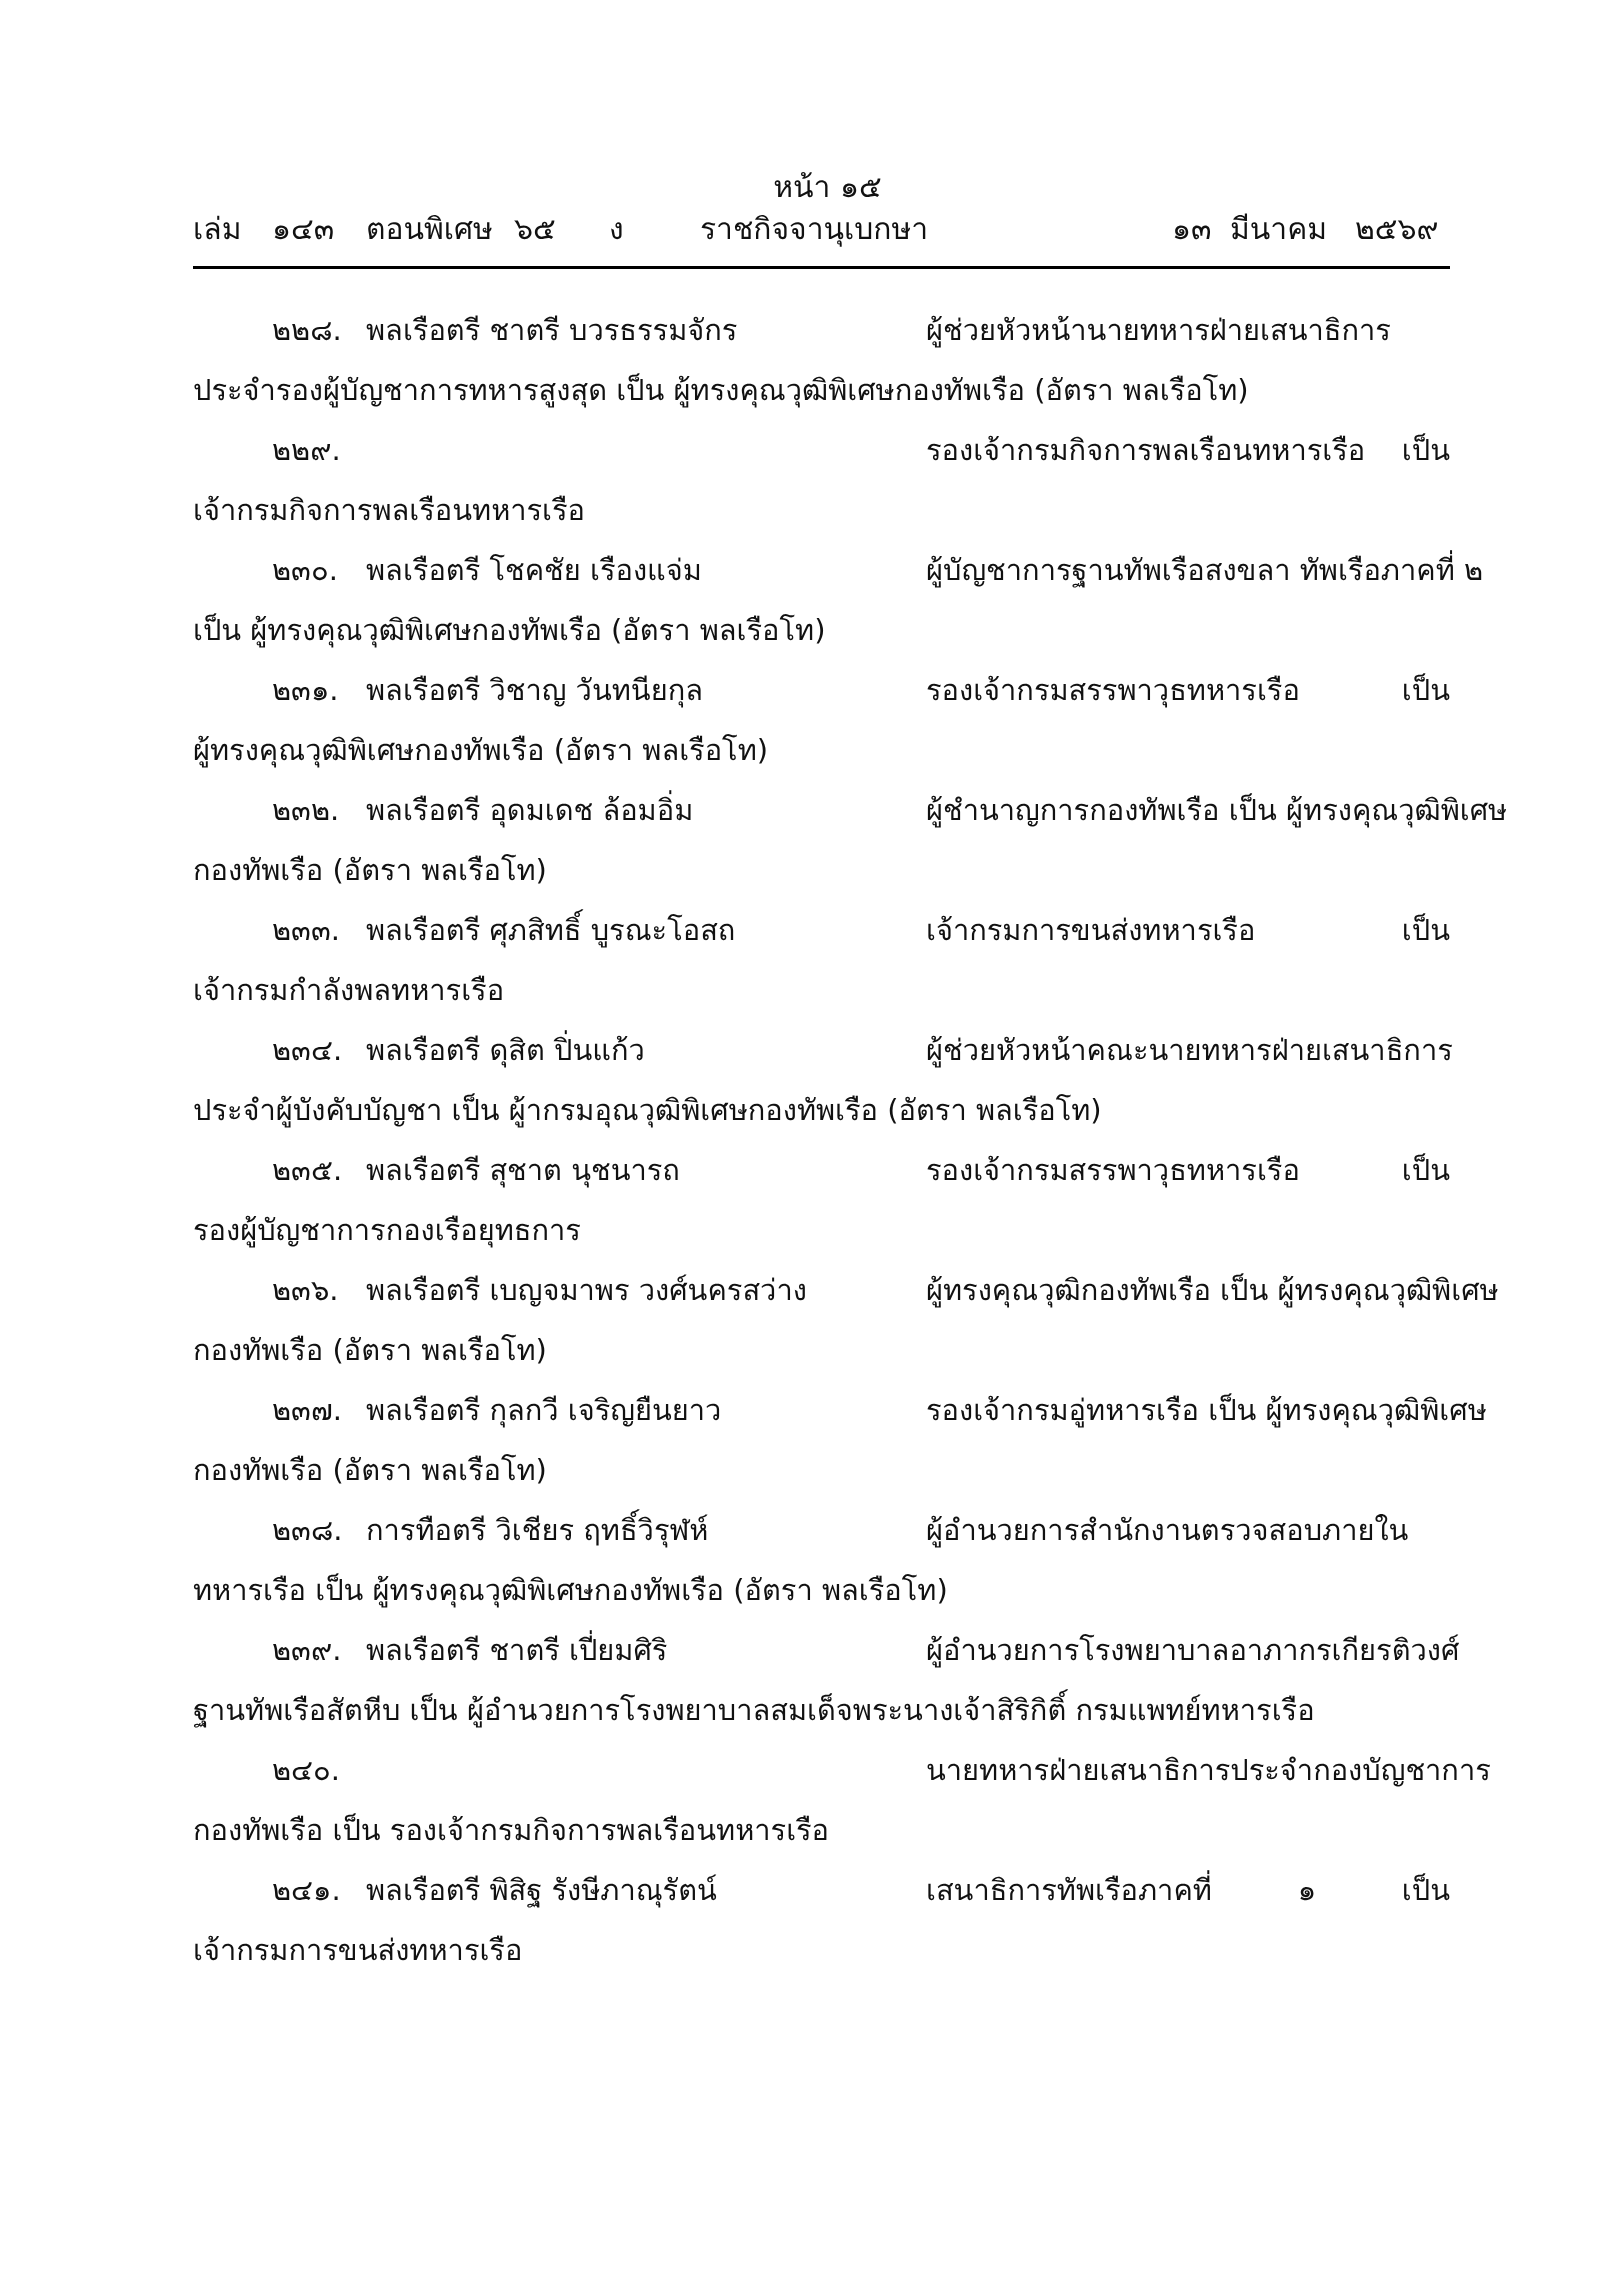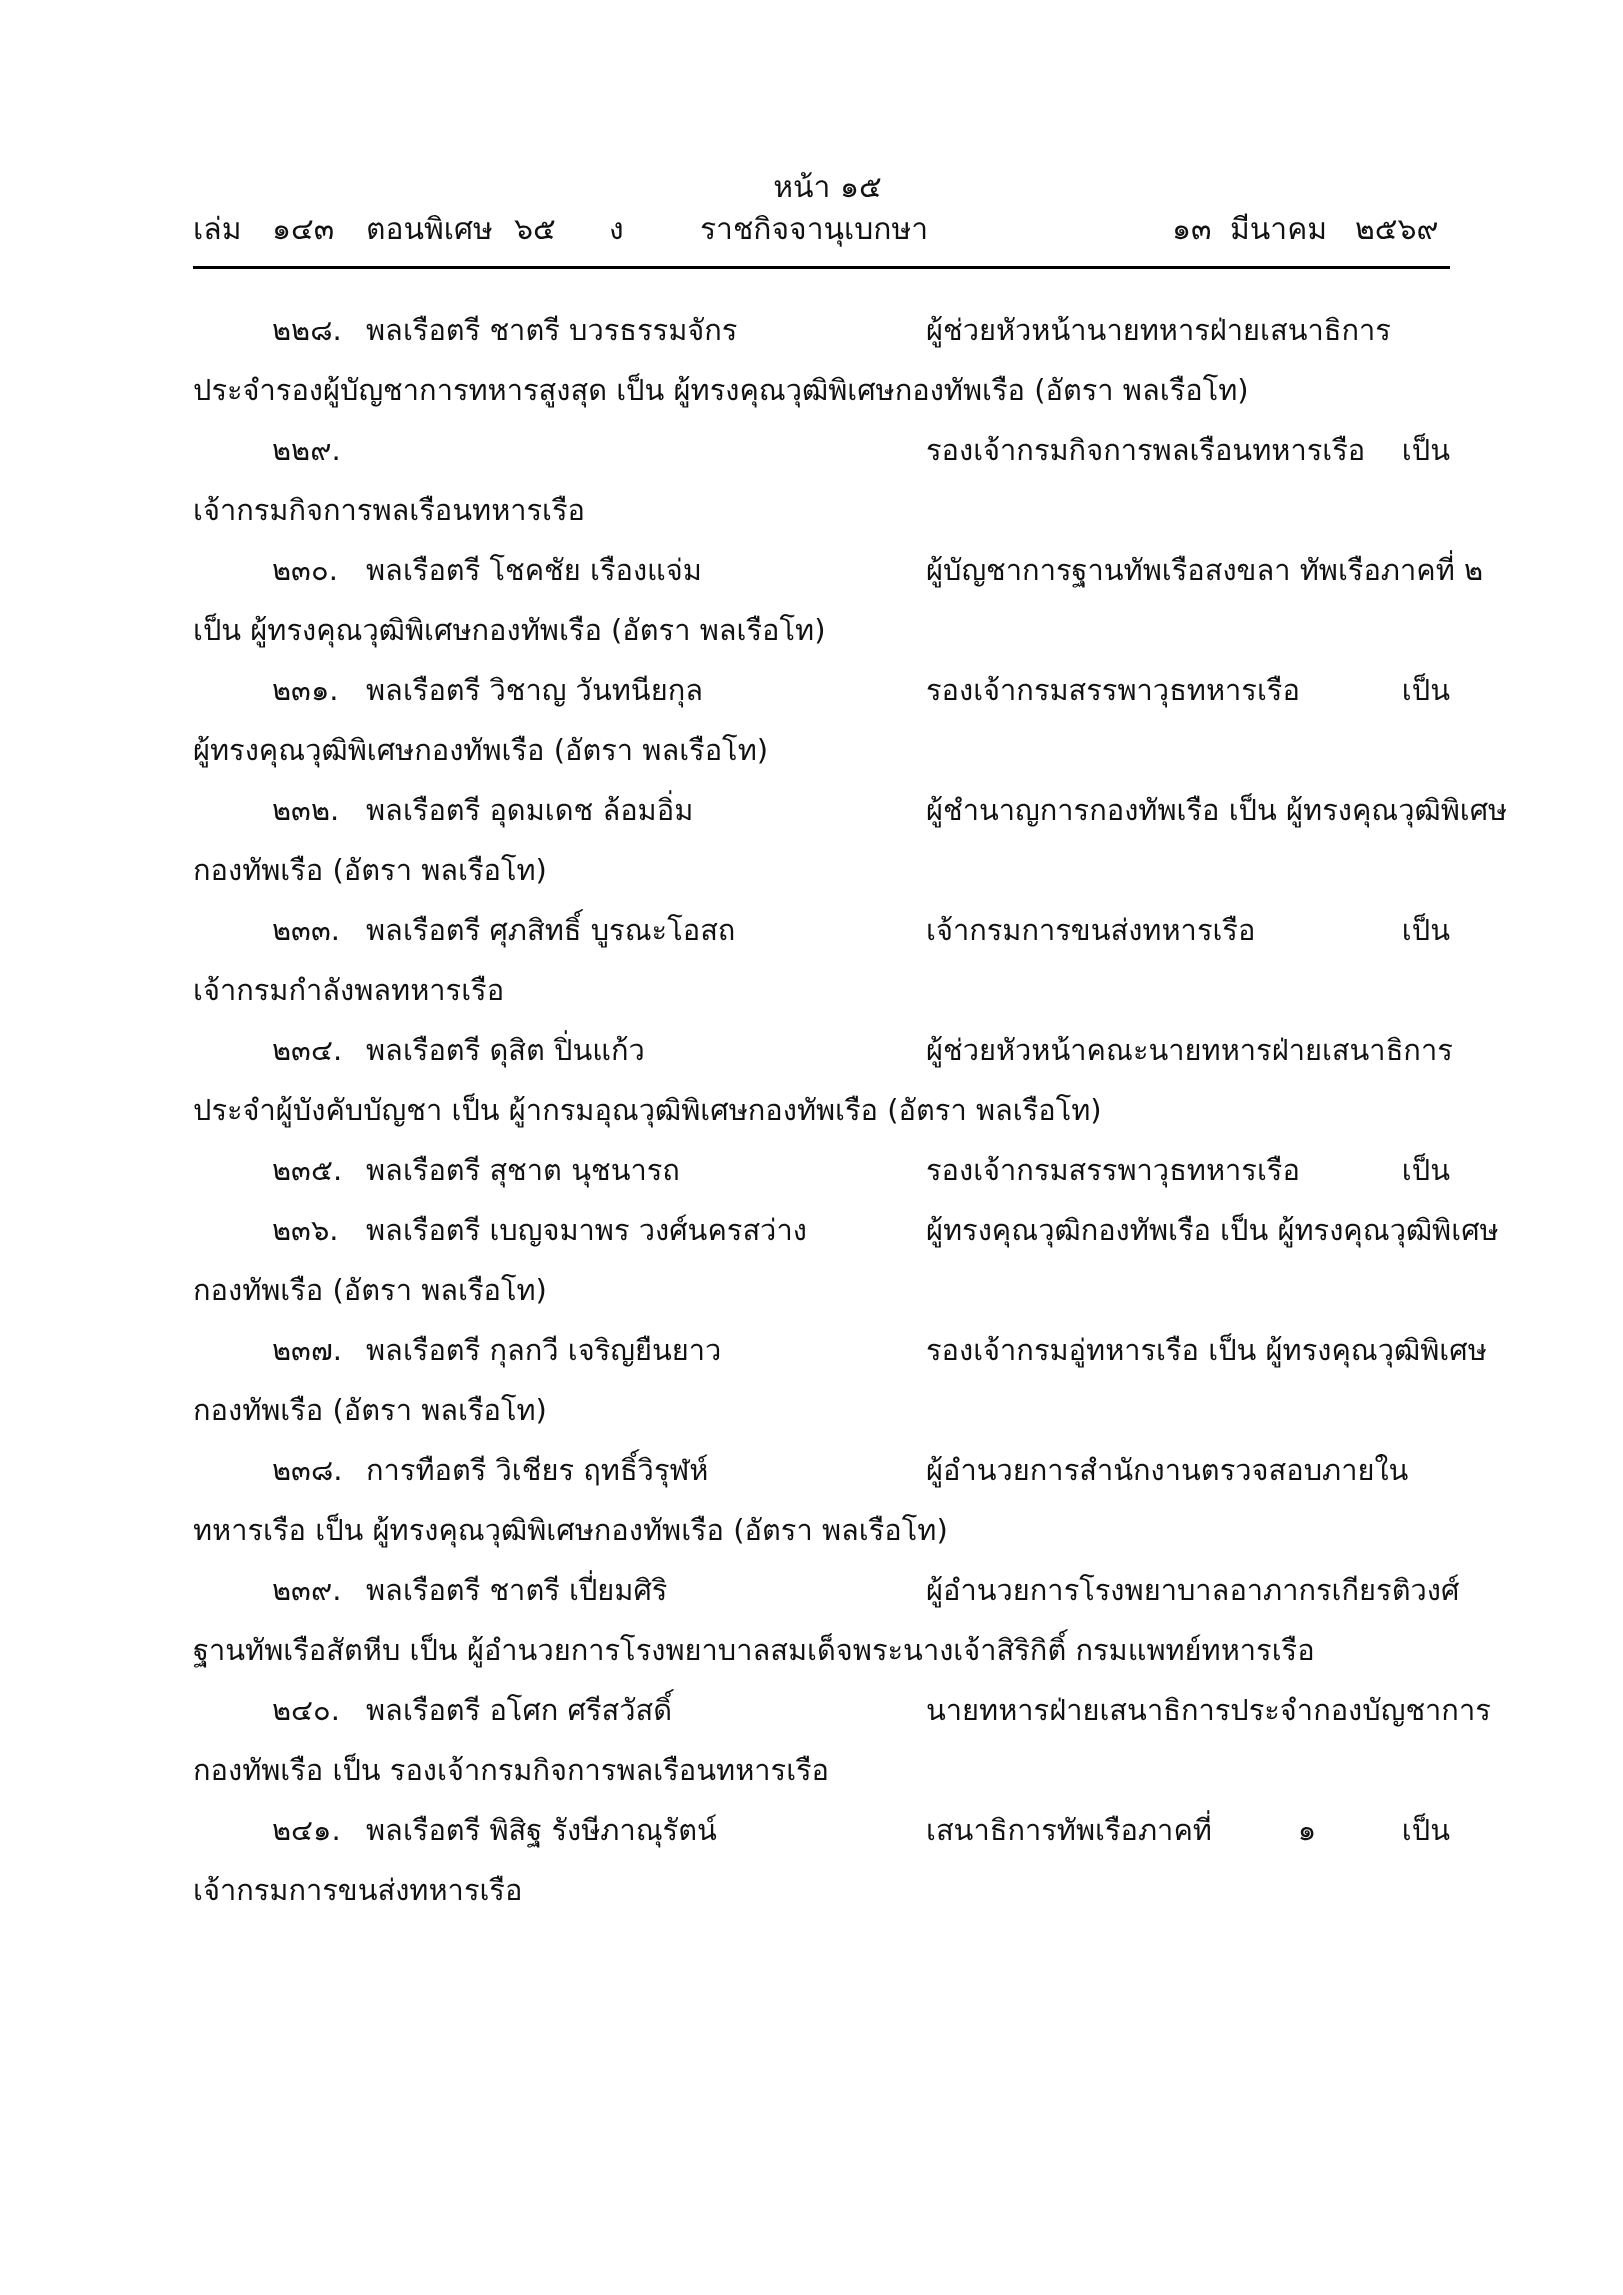--- a/index.html
+++ b/index.html
@@ -112,20 +112,23 @@
   </div>
   <div class="line">
       <span class="cont">ประจำผู้บังคับบัญชา  เป็น  ผู้ากรมอุณวุฒิพิเศษกองทัพเรือ  (อัตรา  พลเรือโท)</span>
     </div>
 
   <div class="line">
     <span class="num">๒๓๕.</span>
     <span class="name">พลเรือตรี สุชาต  นุชนารถ</span>
     <span class="pos">รองเจ้ากรมสรรพาวุธทหารเรือ  เป็น</span>
   </div>
+  <div class="line">
+      <span class="cont">รองผู้บัญชาการกองเรือยุทธการ</span>
+    </div>
 
   <div class="line">
     <span class="num">๒๓๖.</span>
     <span class="name">พลเรือตรี เบญจมาพร  วงศ์นครสว่าง</span>
     <span class="pos">ผู้ทรงคุณวุฒิกองทัพเรือ เป็น ผู้ทรงคุณวุฒิพิเศษ</span>
   </div>
   <div class="line">
       <span class="cont">กองทัพเรือ  (อัตรา  พลเรือโท)</span>
     </div>
 
@@ -151,21 +154,20 @@
     <span class="num">๒๓๙.</span>
     <span class="name">พลเรือตรี ชาตรี  เปี่ยมศิริ</span>
     <span class="pos">ผู้อำนวยการโรงพยาบาลอาภากรเกียรติวงศ์</span>
   </div>
   <div class="line">
       <span class="cont">ฐานทัพเรือสัตหีบ  เป็น  ผู้อำนวยการโรงพยาบาลสมเด็จพระนางเจ้าสิริกิติ์  กรมแพทย์ทหารเรือ</span>
     </div>
 
   <div class="line">
     <span class="num">๒๔๐.</span>
-    <span class="name">พลเรือตรี อโศก  ศรีสวัสดิ์</span>
     <span class="pos">นายทหารฝ่ายเสนาธิการประจำกองบัญชาการ</span>
   </div>
   <div class="line">
       <span class="cont">กองทัพเรือ  เป็น  รองเจ้ากรมกิจการพลเรือนทหารเรือ</span>
     </div>
 
   <div class="line">
     <span class="num">๒๔๑.</span>
     <span class="name">พลเรือตรี พิสิฐ  รังษีภาณุรัตน์</span>
     <span class="pos">เสนาธิการทัพเรือภาคที่  ๑  เป็น</span>

